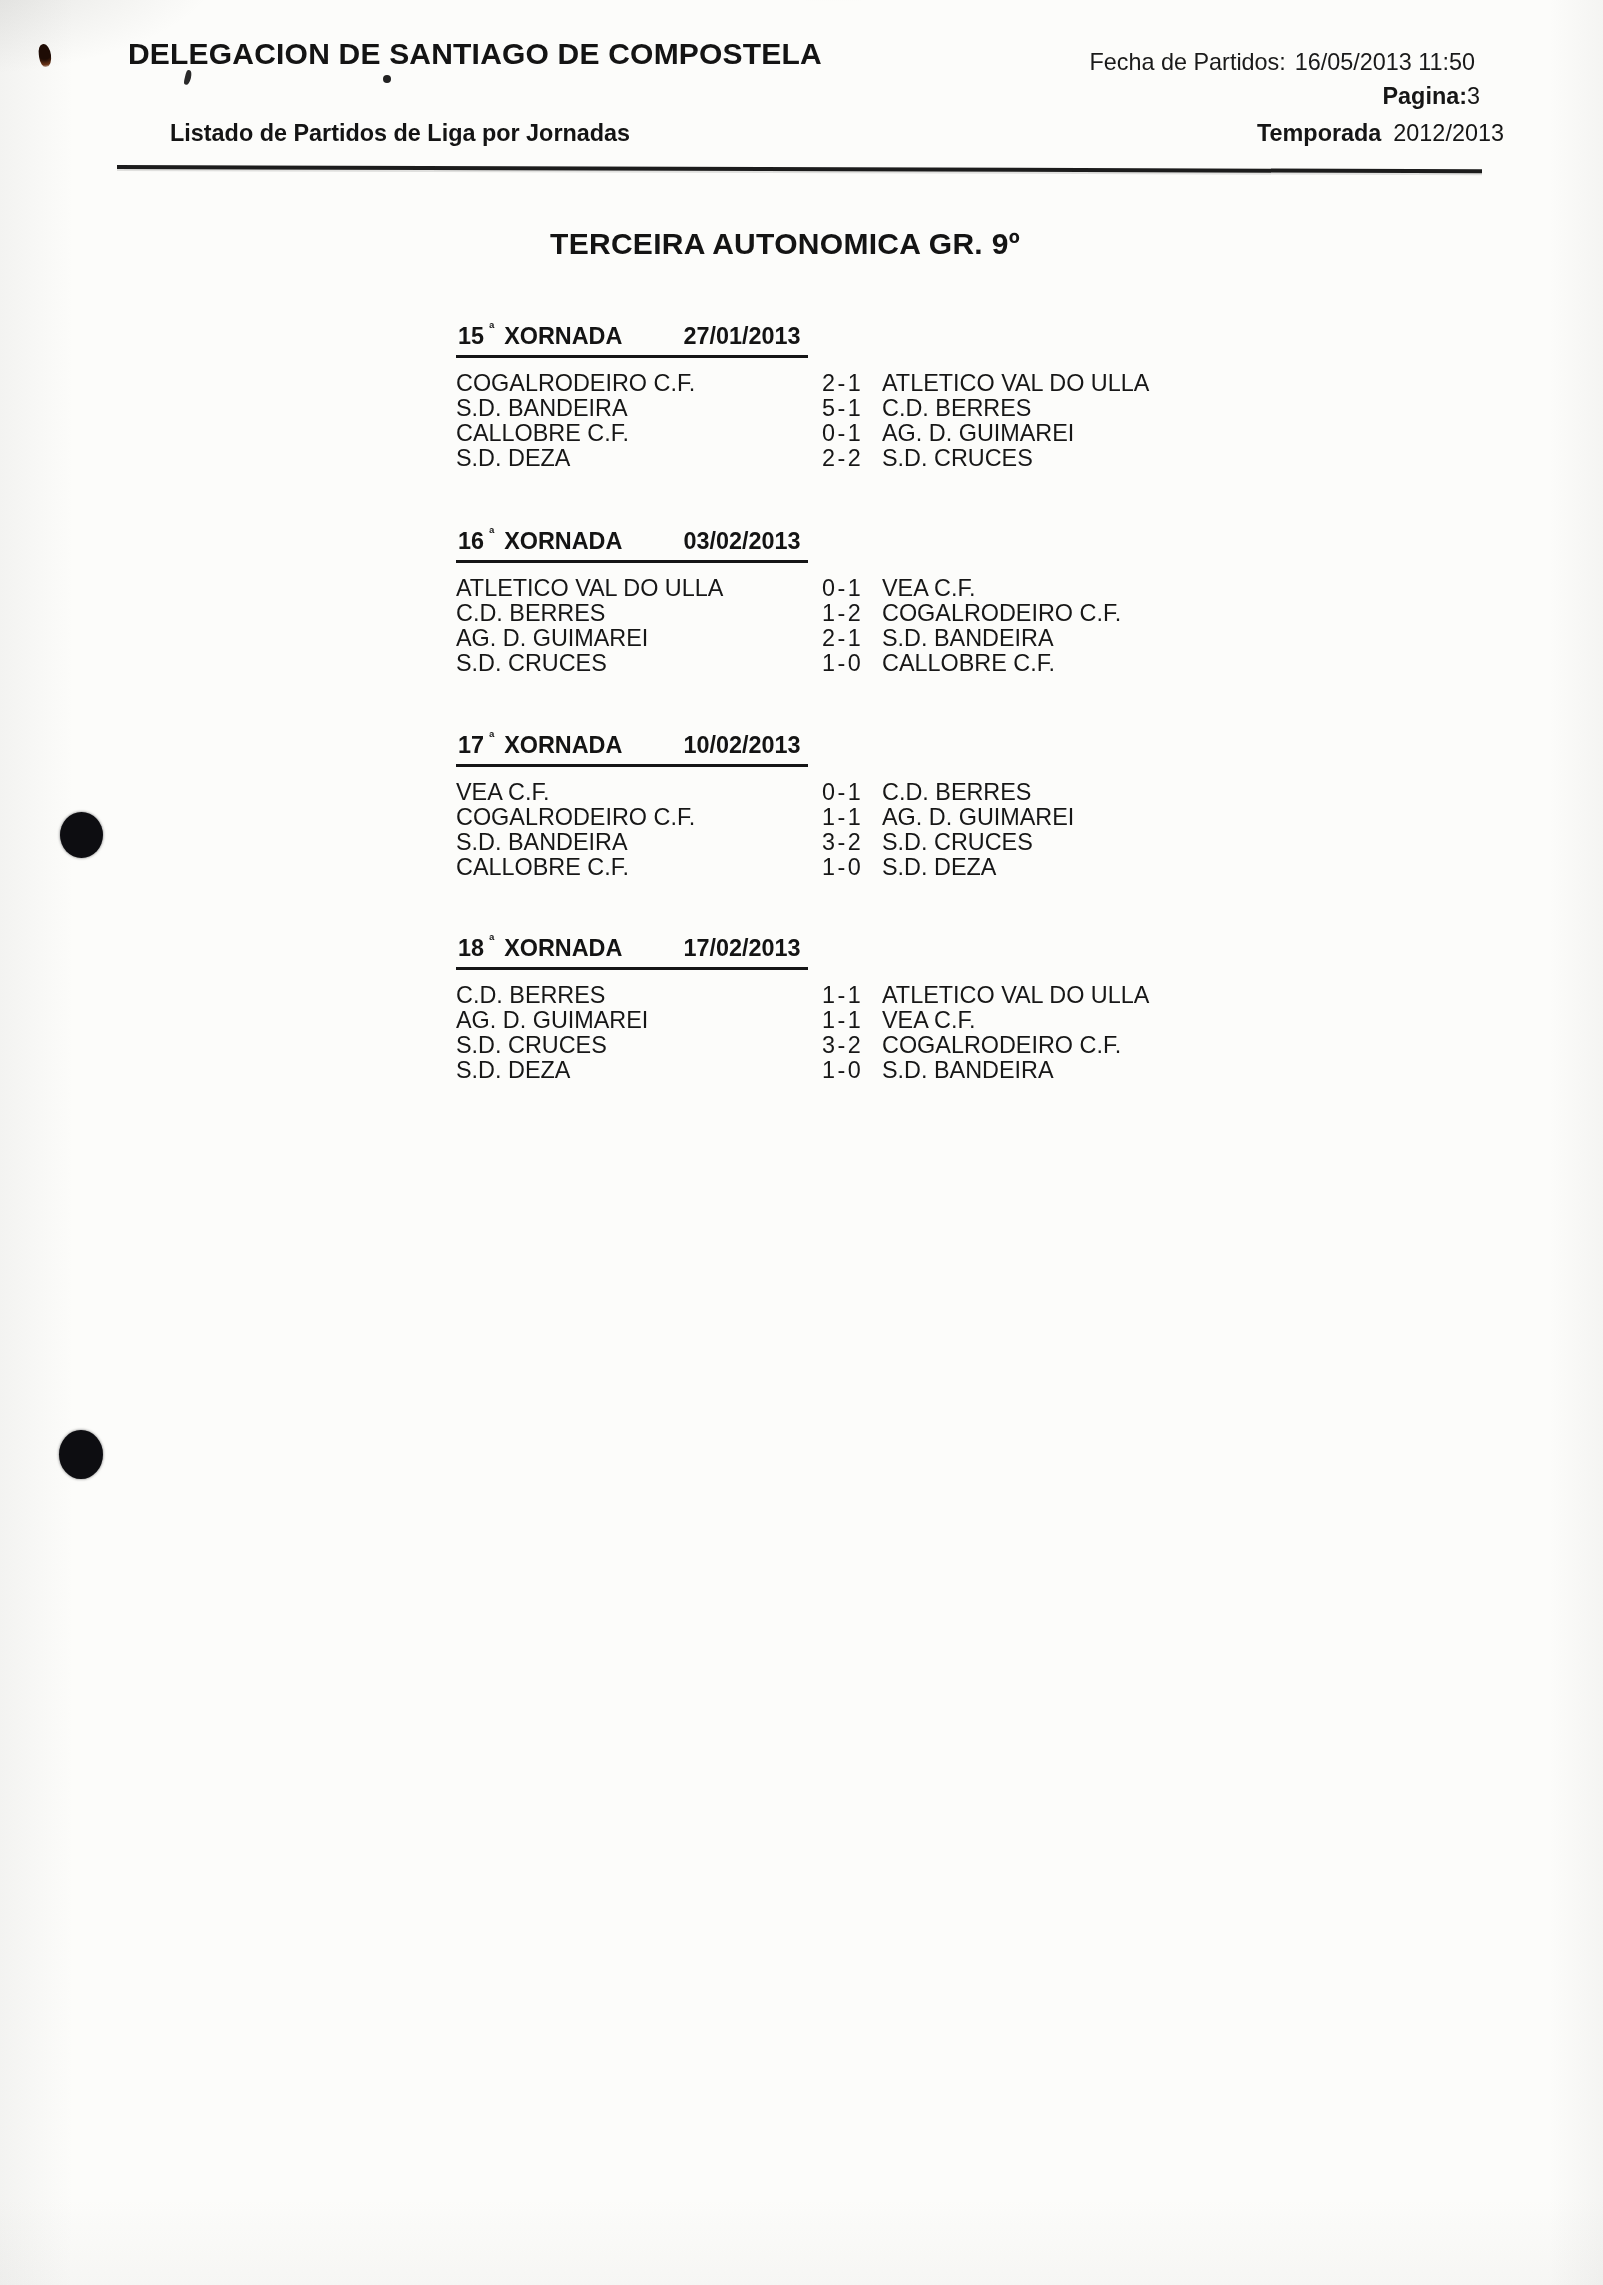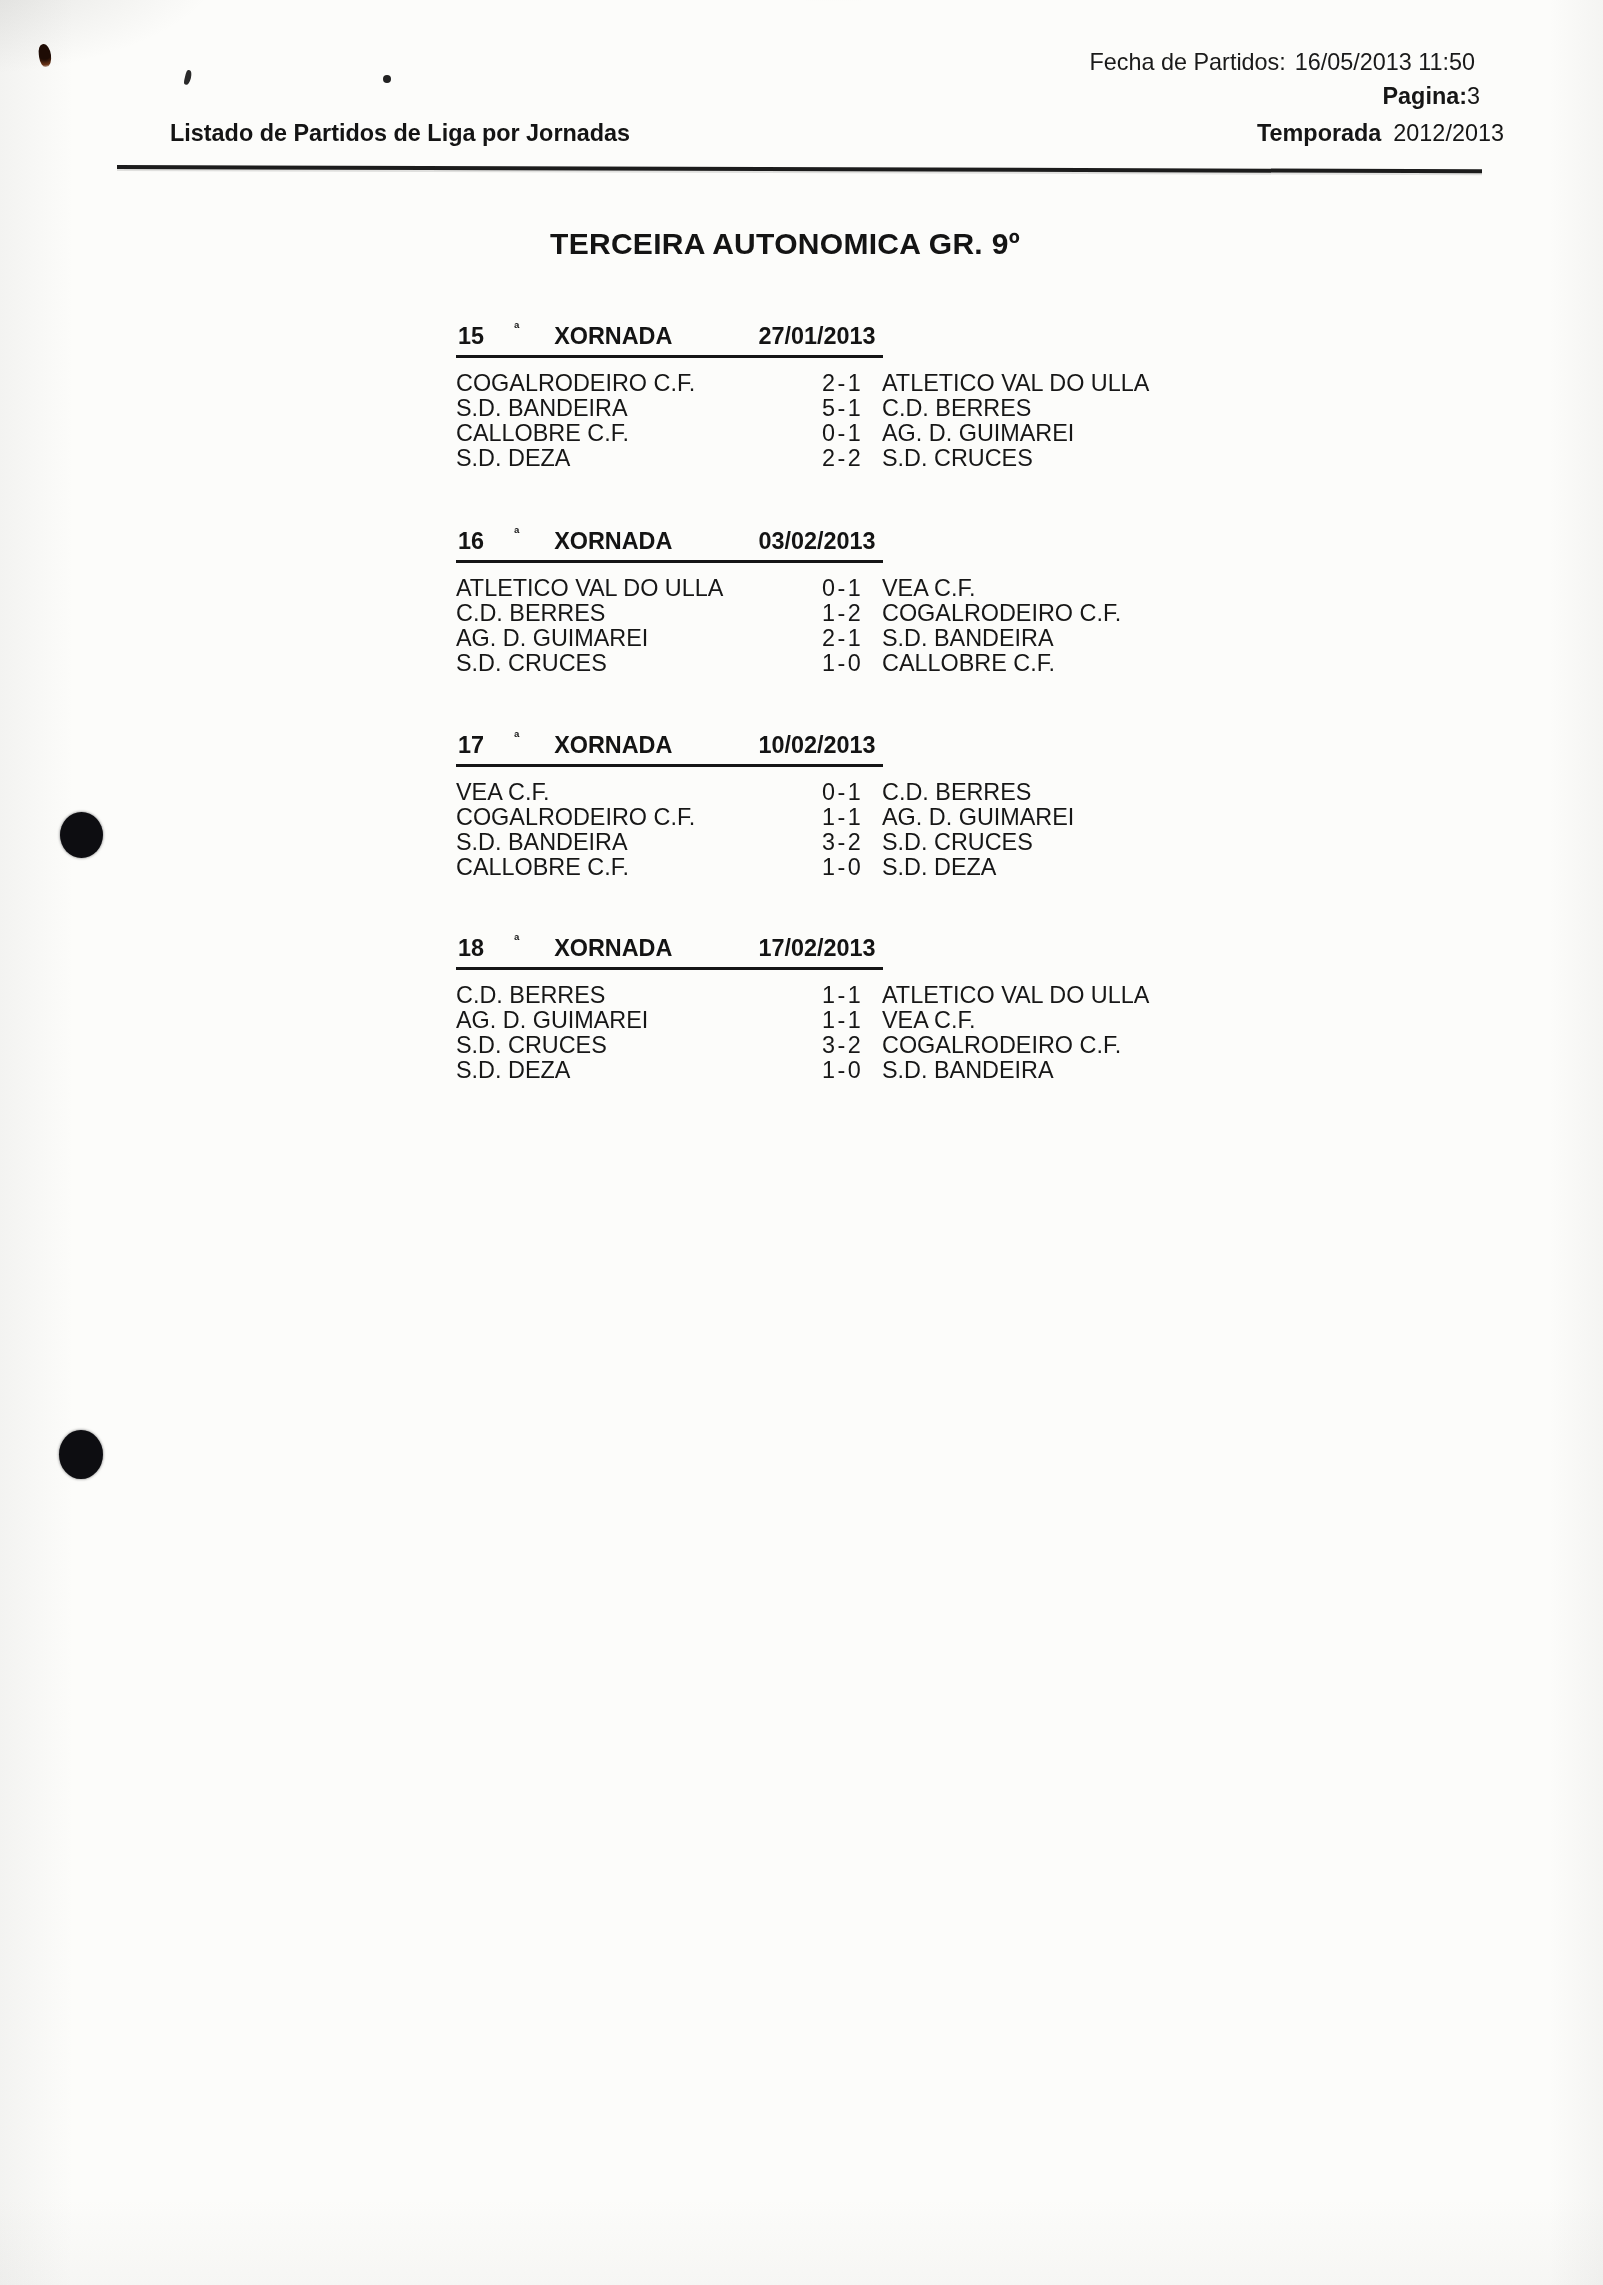--- a/index.html
+++ b/index.html
@@ -52,21 +52,21 @@
   .section-title{
     left:550px;top:227px;
     font-size:30px;font-weight:bold;letter-spacing:0.3px;color:#141414;
   }
 
   
   .jornada{position:absolute;left:456px;width:878px;}
   .j-heading{
     display:inline-flex;align-items:flex-end;
     font-size:23.4px;font-weight:bold;line-height:27px;color:#141414;
-    border-bottom:3.9px solid #161616;padding:0 7.8px 4.9px 2px;gap:25px;
+    border-bottom:3.9px solid #161616;padding:0 7.8px 4.9px 2px;
   }
   .j-ord{font-size:14.6px;position:relative;top:-7.8px;margin:0 9.8px 0 4.9px;}
   .j-date{margin-left:61px;}
   .matches{margin-top:12.7px;}
   .match-row{
     display:grid;grid-template-columns:366px 60px auto;
     font-size:23.4px;line-height:25px;white-space:nowrap;color:#171717;
   }
   .score{letter-spacing:-2px;}
 
@@ -94,20 +94,21 @@
 <body>
 
 <div class="page">
 
   <div class="abs ink-blot"></div>
   <div class="abs speck-comma"></div>
   <div class="abs speck-dot"></div>
   <div class="abs hole hole-1"></div>
   <div class="abs hole hole-2"></div>
 
+  <h1 class="abs doc-title">DELEGACION DE SANTIAGO DE COMPOSTELA</h1>
 
   <div class="abs fecha-row">
     <span>Fecha de Partidos:</span>
     <span>16/05/2013 11:50</span>
   </div>
 
   <div class="abs pagina-row">
     <span class="b">Pagina:</span>
     <span>3</span>
   </div>

